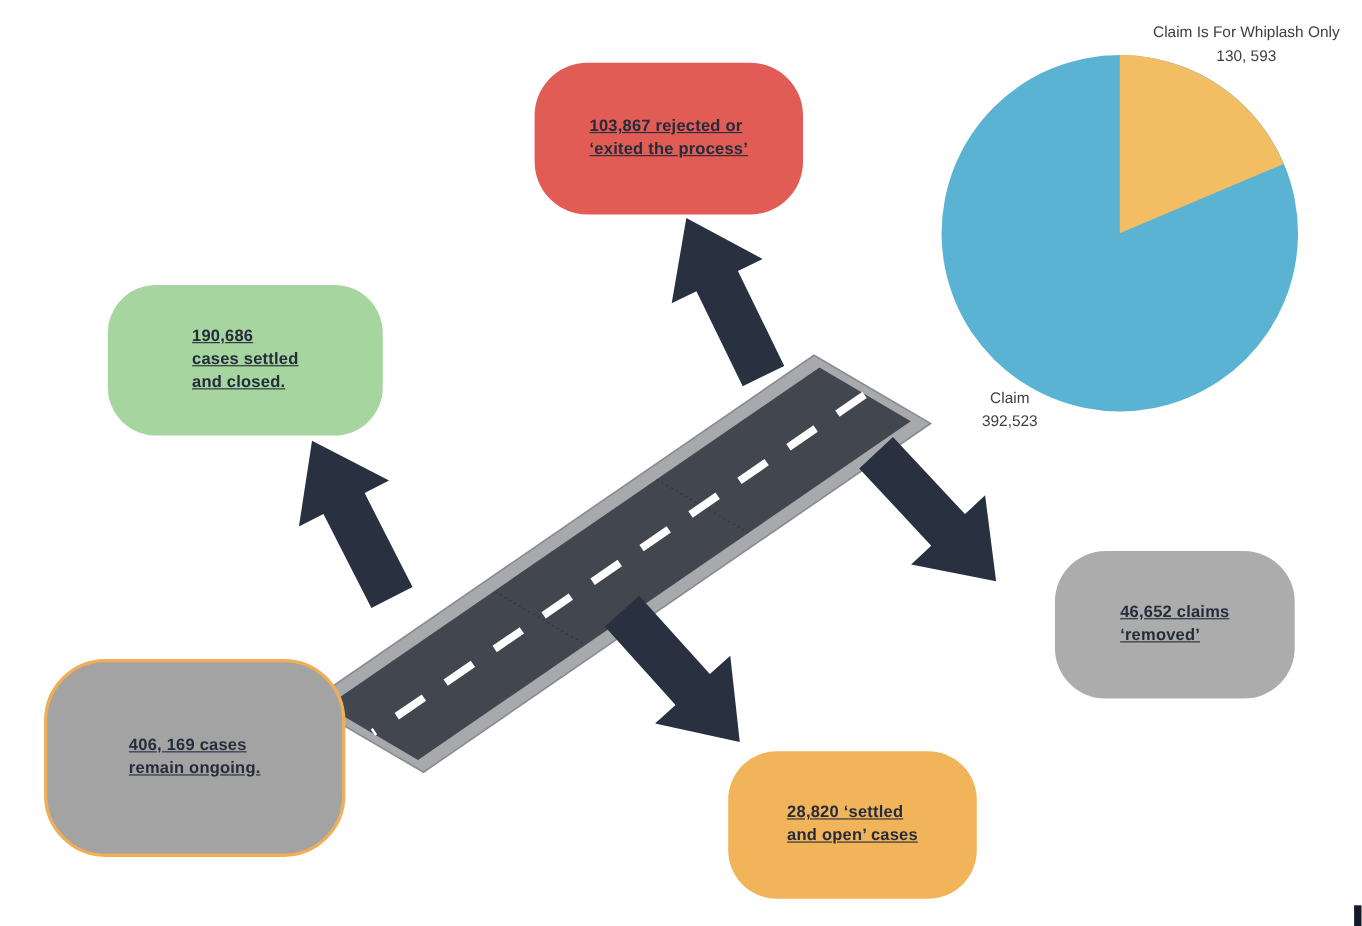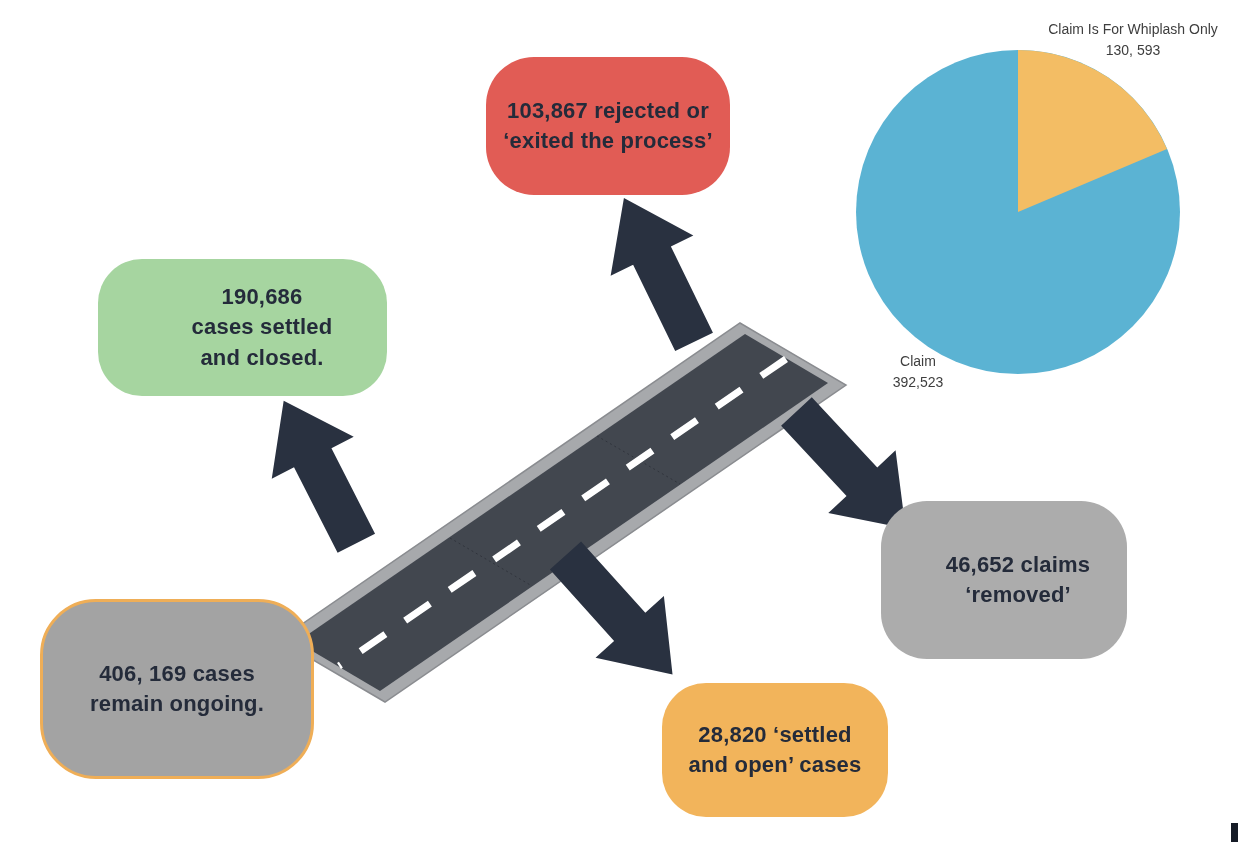--- a/index.html
+++ b/index.html
@@ -4,27 +4,27 @@
 <style>
   html,body { margin:0; padding:0; background:#ffffff; }
   .canvas {
     position:relative; width:1238px; height:842px; background:#ffffff;
     overflow:hidden; font-family:"Liberation Sans", sans-serif;
   }
   .scene-svg { position:absolute; left:0; top:0; z-index:1; }
   .box {
     position:absolute; z-index:3;
     display:flex; align-items:center; justify-content:center;
-    text-align:center; font-weight:bold; font-size:22px; line-height:1.38;
-    color:#242B3A; white-space:pre-line; letter-spacing:0.2px;
+    font-weight:bold; font-size:15px; line-height:1.38;
+    color:#242B3A; white-space:pre-line; letter-spacing:0.2px;text-decoration:underline;
   }
   .box-rejected     { left:486px; top:57px;  width:244px; height:138px; border-radius:48px; }
   .box-settled-closed{ left:98px; top:259px; width:250px; height:137px; border-radius:44px; }
   .box-ongoing      { left:40px;  top:599px; width:274px; height:180px; border-radius:56px; border:3px solid; box-sizing:border-box; }
-  .box-removed      { left:881px; top:501px; width:218px; height:158px; border-radius:46px;padding-left:28px; }
+  .box-removed      { left:959px; top:501px; width:218px; height:134px; border-radius:46px; }
   .box-settled-open { left:662px; top:683px; width:226px; height:134px; border-radius:44px; }
   .pie-label {
     position:absolute; z-index:2; text-align:center;
     font-size:14px; line-height:1.5; color:#3E3E3E;
   }
   .pie-label-whiplash { left:1018px; top:19px;  width:230px; }
   .pie-label-other    { left:866px;  top:351px; width:104px; }
 </style>
 </head>
 <body>
@@ -52,21 +52,21 @@
       <circle cx="1018" cy="212" r="162" fill="#5BB3D3"></circle>
       <path d="M 1018 212 L 1018 50 A 162 162 0 0 1 1167 149 Z" fill="#F3BD64"></path>
     </g>
 
     <rect x="1231" y="823" width="7" height="19" fill="#151B26"></rect>
   </svg>
 
   <div class="box box-rejected" style="background: rgb(225, 92, 85);">103,867 rejected or
 ‘exited the process’</div>
 
-  <div class="box box-settled-closed" style="background: rgb(166, 213, 160); padding-left: 39px;">190,686
+  <div class="box box-settled-closed" style="background: rgb(166, 213, 160);">190,686
 cases settled
 and closed.</div>
 
   <div class="box box-ongoing" style="background: #a3a3a3; border-color: rgb(239, 174, 87);">406, 169 cases
 remain ongoing.</div>
 
   <div class="box box-removed" style="background: rgb(172, 172, 172);">46,652 claims
 ‘removed’</div>
 
   <div class="box box-settled-open" style="background: rgb(242, 180, 91);">28,820 ‘settled

